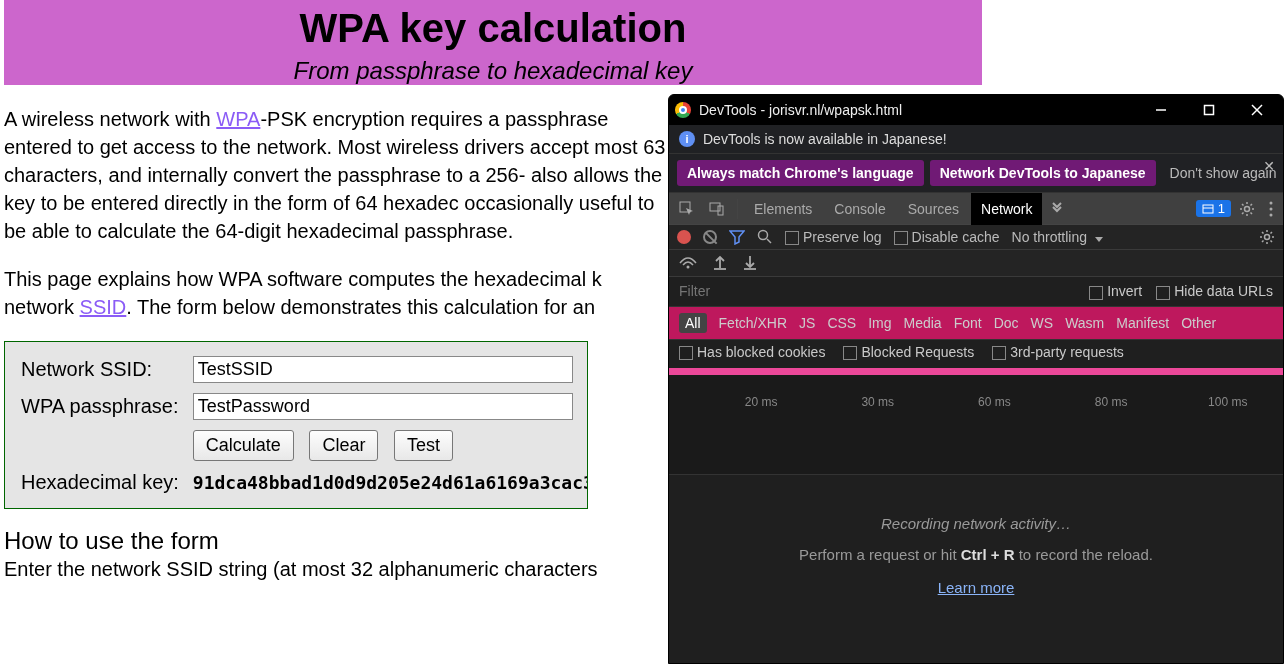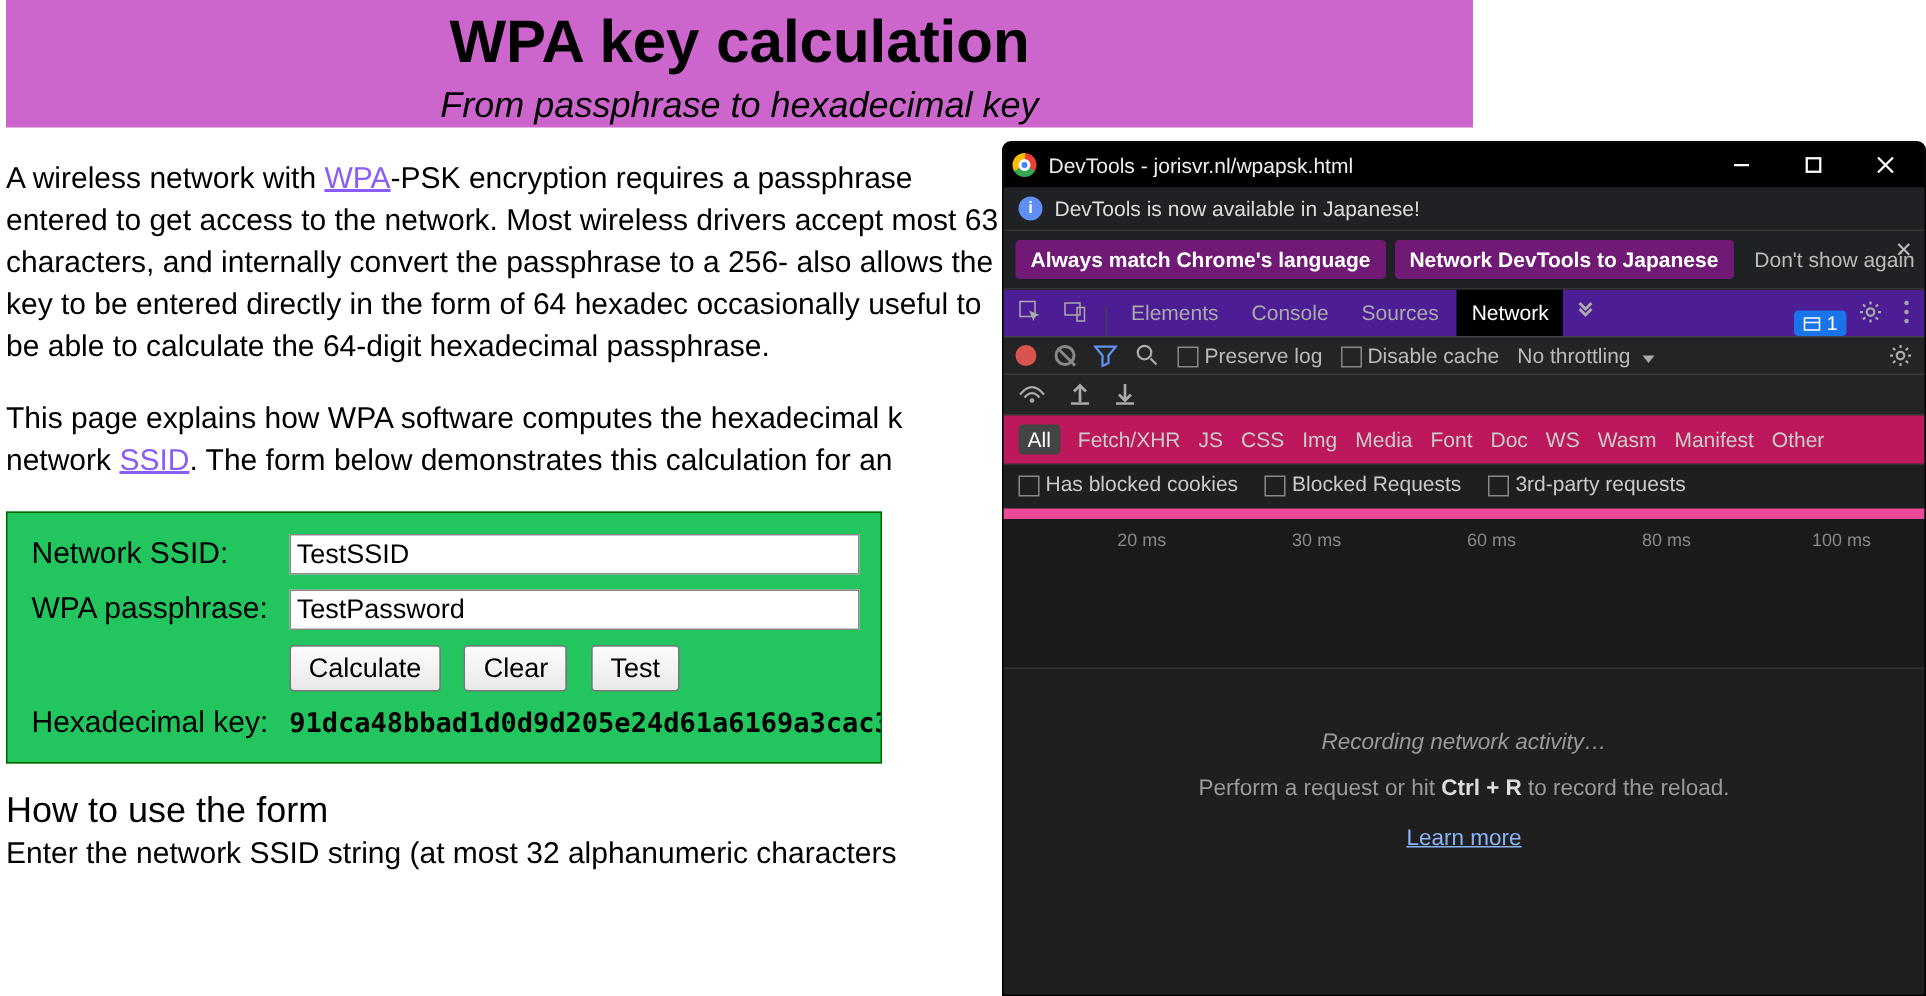--- a/index.html
+++ b/index.html
@@ -33,21 +33,21 @@
   }
   .content {
     padding: 0 4px;
     width: 670px;
     margin-top: 20px;
   }
   .content p { margin-bottom: 20px; line-height: 1.4; }
   .content a { color: #8b5cf6; text-decoration: underline; }
 
   .formbox {
-    background: #22c55e;
+    background: #e5e5e5;
     border: 1px solid #060;
     padding: 8px;
     width: 584px;
     margin-bottom: 18px;
     overflow: hidden;
   }
   .formbox table td { padding: 4px 6px; vertical-align: middle; white-space: nowrap; }
   .formbox input[type=text] {
     width: 380px; font-size: 18px; padding: 2px 4px;
     border: 1px solid #888; background: #fff;
@@ -105,21 +105,21 @@
     padding:6px 8px; border-bottom:1px solid #333; position:relative;
   }
   .bluebtn {
     background:#701a75; color:#fff; padding:5px 10px; border-radius:3px;
     font-weight:600; font-size:14px; cursor:pointer; white-space:nowrap;
   }
   .graybtn { color:#bbb; padding:5px 8px; cursor:pointer; white-space:nowrap; }
   .close-x { position:absolute; right:8px; top:4px; color:#bbb; cursor:pointer; font-size:14px; }
 
   .dt-tabs {
-    display:flex; align-items:flex-end; height:32px; background:#4c1d95;
+    display:flex; align-items:center; height:32px; background:#404040;
     border-bottom:1px solid #444; padding:0 4px; gap:2px;
   }
   .dt-tabs .tbtn { padding:0 10px; height:32px; display:flex; align-items:center; cursor:pointer; color:#aaa; }
   .dt-tabs .tbtn.icon { padding:0 6px; }
   .dt-tabs .tbtn.active { background:#000; color:#fff; }
   .dt-tabs .sep { width:1px; height:20px; background:#444; margin:0 4px; }
   .dt-tabs .spacer { flex:1; }
   .issue-badge {
     background:#1a73e8; color:#fff; padding:1px 6px; border-radius:3px;
     display:flex; align-items:center; gap:4px; font-size:13px;
@@ -159,21 +159,21 @@
 
   .dt-extra {
     display:flex; gap:18px; padding:4px 10px 8px 10px;
     background:#1f1f1f; border-bottom:7px solid #ec4899;
   }
 
   .dt-timeline {
     height:100px; background:#1a1a1a; border-bottom:1px solid #333;
     position:relative; color:#888; font-size:12px;
   }
-  .tick{position:absolute;top:7px;transform:translateX(-50%);}
+  .tick{position:absolute;top:20px;transform:translateX(-50%);}
 
   .dt-empty{
     text-align:center;color:#9a9a9a;padding:40px 20px 0 20px;font-size:15px;
     font-style:italic;
   }
   .dt-empty .row2{margin-top:14px;font-style:normal;}
   .dt-empty .kbd{font-weight:bold;color:#ddd;}
   .dt-empty a{color:#8ab4f8;text-decoration:underline;display:inline-block;margin-top:16px;font-style:normal;}
 
   svg{display:block;}
@@ -349,20 +349,26 @@
       </span>
     <span>
         <svg width="14" height="16" viewBox="0 0 14 16">
           <line x1="7" y1="2" x2="7" y2="13" stroke="#aaa" stroke-width="1.8"></line>
           <path d="M3 9 L7 13 L11 9" fill="none" stroke="#aaa" stroke-width="1.8"></path>
           <line x1="1" y1="15" x2="13" y2="15" stroke="#aaa" stroke-width="1.8"></line>
         </svg>
       </span>
   </div>
 
+  <div class="dt-filterbar">
+    <input type="text" placeholder="Filter" style="">
+    <span style="flex:1"></span>
+    <span class="lbl"><span class="cb"></span><span>Invert</span></span>
+    <span class="lbl"><span class="cb"></span><span>Hide data URLs</span></span>
+  </div>
 
   <div class="dt-types">
     <span class="typebtn active">All</span>
     <span class="typebtn">Fetch/XHR</span>
     <span class="typebtn">JS</span>
     <span class="typebtn">CSS</span>
     <span class="typebtn">Img</span>
     <span class="typebtn">Media</span>
     <span class="typebtn">Font</span>
     <span class="typebtn">Doc</span>

